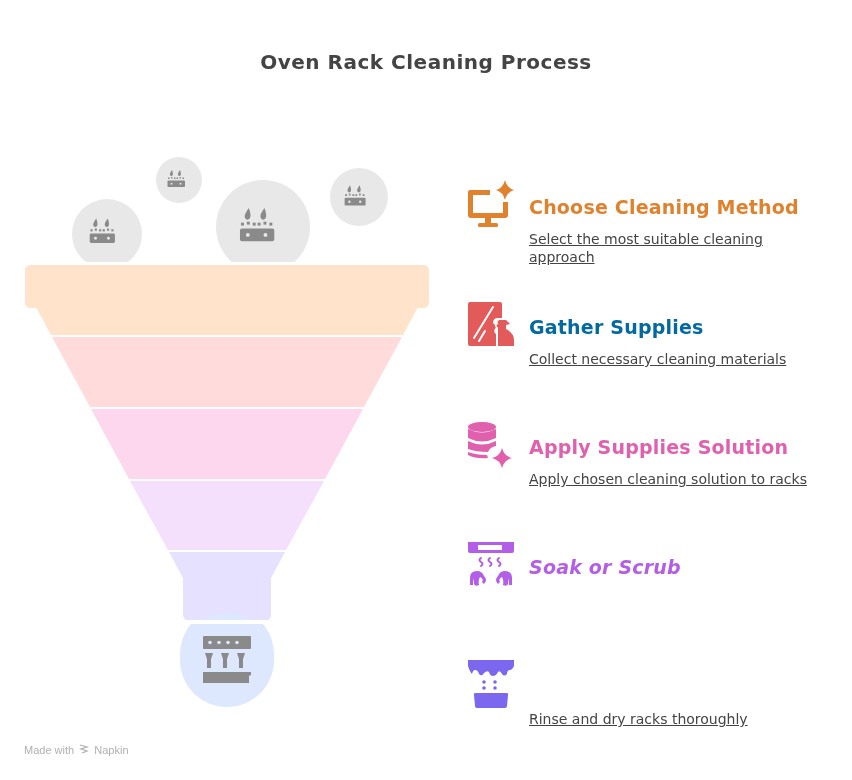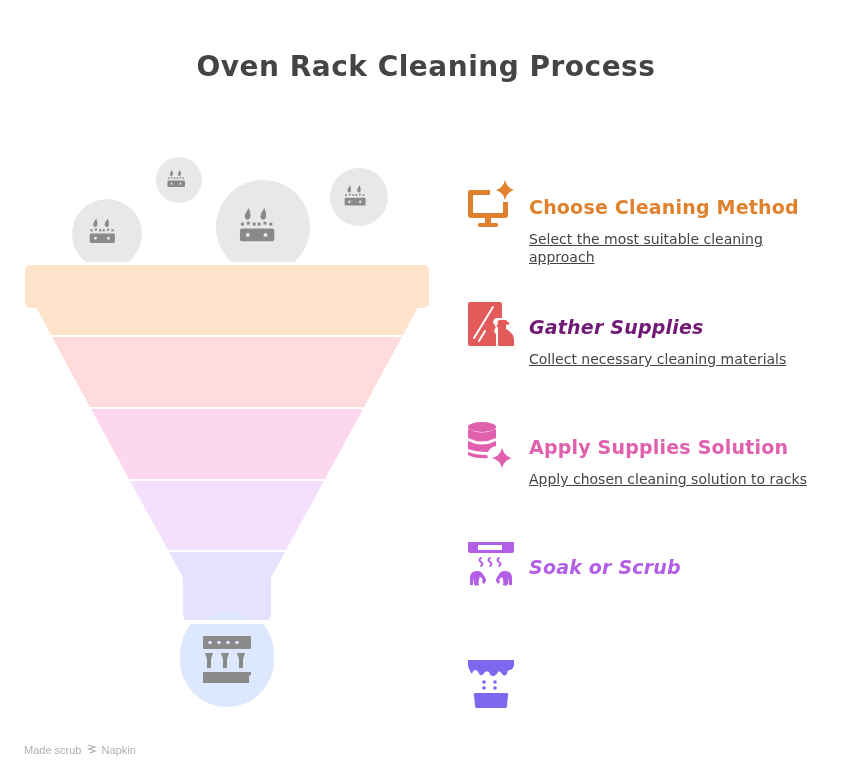--- a/index.html
+++ b/index.html
@@ -1,19 +1,19 @@
 <!DOCTYPE html>
 <html><head>
   <meta charset="utf-8">
   <style>
     html, body { margin: 0; padding: 0; background: #ffffff; }
     body { width: 852px; height: 780px; position: relative; overflow: hidden;
            font-family: "DejaVu Sans", sans-serif; }
     .title { position: absolute; left: 0; width: 852px; top: 50px; text-align: center;
-             font-size: 28px; font-weight: bold; color: #444444; letter-spacing: 0.5px; }
+             font-size: 20px; font-weight: bold; color: #444444; letter-spacing: 0.5px; }
     .funnel-svg { position: absolute; left: 0; top: 0; }
     .step { position: absolute; left: 462px; width: 380px; height: 90px; }
     .step .icon { position: absolute; left: 0; top: 0; width: 58px; height: 52px; }
     .step .label { position: absolute; left: 67px; top: 18px; font-size: 19px; font-weight: bold;
                    white-space: nowrap; letter-spacing: 0.2px; }
     .step .desc { position: absolute; left: 67px; top: 52px; font-size: 14px; color: #444444;
                   line-height: 18px; width: 300px; text-decoration: underline; }
     .footer { position: absolute; left: 24px; top: 744px; font-size: 11px; color: #b0b0b0;
               font-family: "Liberation Sans", sans-serif; }
     .footer .napkin-mark { display: inline-block; margin: 0 2px; }
@@ -137,21 +137,21 @@
 </div>
 
 <div class="step" style="top:298px;">
   <svg class="icon" viewBox="0 0 58 52">
     <path d="M8 4 L38 4 Q40 4 40 6 L40 20 L36 20 Q31 20 31 25 L34 28 L34 48 L8 48 Q6 48 6 46 L6 6 Q6 4 8 4 Z" fill="#E35A5A"></path>
     <line x1="12" y1="40" x2="31" y2="9" stroke="#ffffff" stroke-width="2" stroke-linecap="round"></line>
     <line x1="17" y1="43" x2="23" y2="33" stroke="#ffffff" stroke-width="2" stroke-linecap="round"></line>
     <path d="M37 22 L44 22 L48 26 L44 27 L44 31 Q52 35 52 42 L52 48 L36 48 L36 30 L33 27 Z" fill="#E35A5A"></path>
     <path d="M36 25 Q32 27 35 30 Q31 33 35 36" stroke="#ffffff" stroke-width="1.6" fill="none"></path>
   </svg>
-  <div class="label" style="color:#701a75;font-style:italic;">Gather Supplies</div>
+  <div class="label" style="color:#0369a1;">Gather Supplies</div>
   <div class="desc">Collect necessary cleaning materials</div>
 </div>
 
 <div class="step" style="top:418px;">
   <svg class="icon" viewBox="0 0 58 52">
     <ellipse cx="20" cy="9" rx="14" ry="5" fill="#E060AE"></ellipse>
     <path d="M6 11 Q20 18 34 11 L34 20 Q20 27 6 20 Z" fill="#E060AE"></path>
     <path d="M6 23 Q20 30 34 23 L34 28 Q28 29 26 34 Q14 34 6 31 Z" fill="#E060AE"></path>
     <path d="M6 34 Q14 37 25 37 L26 40 Q14 41 6 37 Z" fill="#E060AE"></path>
     <path d="M40 30 Q42 38 50 40 Q42 42 40 50 Q38 42 30 40 Q38 38 40 30 Z" fill="#E060AE"></path>
@@ -177,21 +177,22 @@
 
 <div class="step" style="top:658px;">
   <svg class="icon" viewBox="0 0 58 52">
     <path d="M6 2 L52 2 L52 8 Q50 12 48 12 Q45 12 45 16 Q42 19 40 16 Q38 12 36 14 Q34 18 31 18 Q28 18 27 14 Q25 12 22 15 Q20 19 17 16 Q16 12 13 12 Q11 12 10 16 Q8 14 6 8 Z" fill="#7B68EE"></path>
     <circle cx="22" cy="24" r="1.8" fill="#7B68EE"></circle>
       <circle cx="33" cy="24" r="1.8" fill="#7B68EE"></circle>
     <circle cx="22" cy="30" r="1.8" fill="#7B68EE"></circle>
       <circle cx="33" cy="30" r="1.8" fill="#7B68EE"></circle>
     <path d="M12 37 Q11 35 14 35 L44 35 Q47 35 46 37 L45 48 Q45 50 43 50 L15 50 Q13 50 13 48 Z" fill="#7B68EE"></path>
   </svg>
+  <div class="desc">Rinse and dry racks thoroughly</div>
 </div>
 
 <div class="footer">
-  <span>Made scrub</span>
+  <span>Made with</span>
   <svg class="napkin-mark" width="10" height="10" viewBox="0 0 10 10">
     <path d="M1 1 L8 3 L2 5 L8 7 L3 9" stroke="#b0b0b0" stroke-width="1.3" fill="none"></path>
   </svg>
   <span>Napkin</span>
 </div>
 
 </body></html>

